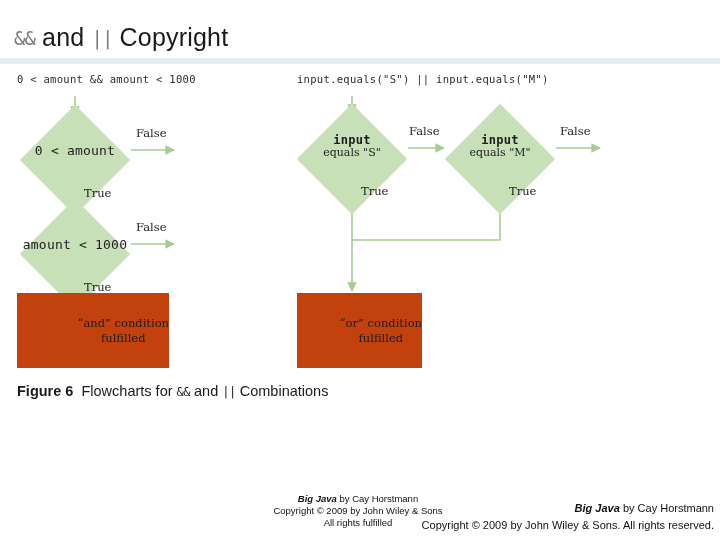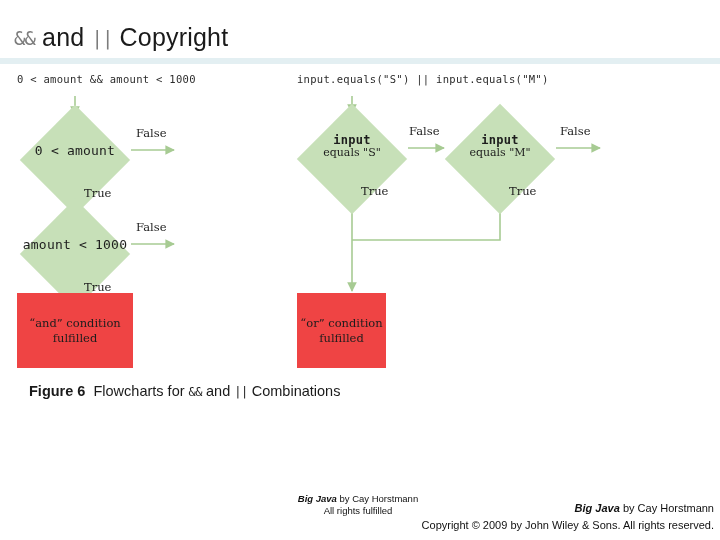--- a/index.html
+++ b/index.html
@@ -89,24 +89,25 @@
   .dl-bold-mono {
     font-family: "DejaVu Sans Mono", monospace;
     font-weight: bold;
     font-size: 12px;
     letter-spacing: 0.3px;
   }
 
   
   .proc-box {
     position: absolute;
-    background: #ef4444;
+    background: #c2410c;
     display: flex;
     align-items: center;
-    justify-content: center;
+    justify-content: flex-end;
+    padding-left: 36px;
   }
   .proc-box span {
     font-family: "DejaVu Serif", serif;
     font-size: 11.5px;
     color: #1d1d1d;
     text-align: center;
     line-height: 1.3;
   }
 
   
@@ -129,21 +130,21 @@
 
   
   .caption {
     position: absolute;
     left: 17px;
     top: 383px;
     font-size: 14.5px;
     color: #1a1a1a;
     white-space: nowrap;
   }
-  .caption b { font-weight: bold; margin-left: 12px; }
+  .caption b { font-weight: bold; }
   .caption .op {
     font-family: "DejaVu Sans Mono", monospace;
     font-size: 12px;
     letter-spacing: -0.5px;
   }
 
   
   .footer-a {
     position: absolute;
     left: 258px;
@@ -247,20 +248,21 @@
 
 <div class="caption">
   <b>Figure 6</b>&nbsp;
   <span>Flowcharts for </span><span class="op">&amp;&amp;</span><span> and </span><span class="op">||</span><span> Combinations</span>
 </div>
 
 <div class="footer-a">
   <div>
     <span class="it">Big Java</span><span> by Cay Horstmann</span>
   </div>
+  <div>Copyright © 2009 by John Wiley &amp; Sons</div>
   <div>All rights fulfilled</div>
 </div>
 
 <div class="footer-b">
   <div>
     <span class="it">Big Java</span><span> by Cay Horstmann</span>
   </div>
   <div>Copyright © 2009 by John Wiley &amp; Sons.  All rights reserved.</div>
 </div>
 

